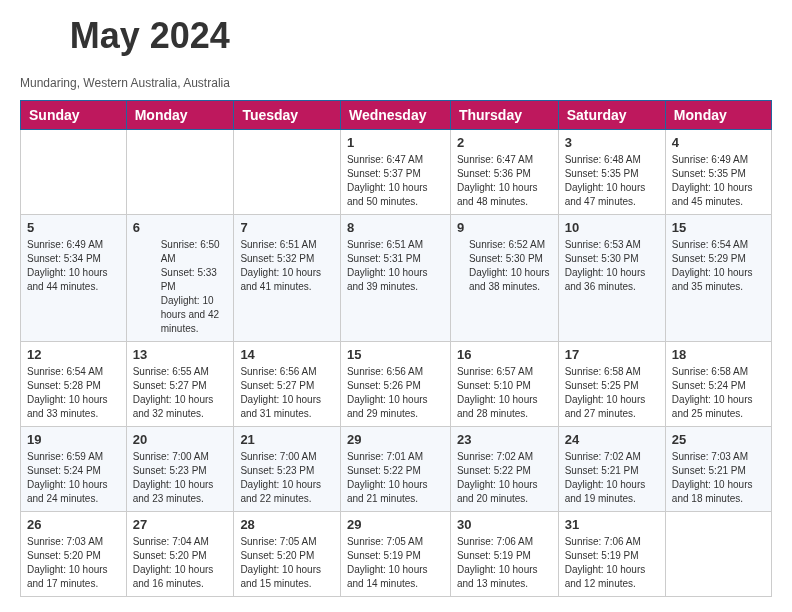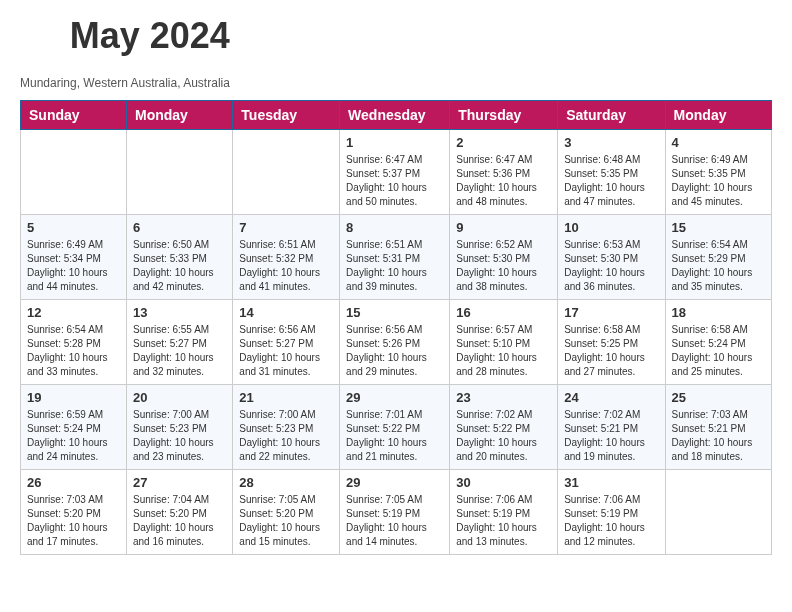--- a/index.html
+++ b/index.html
@@ -148,39 +148,39 @@
       </tr>
       <tr>
         <td>
           <div class="day-number">5</div>
           <div class="day-info" style="white-space: pre-line;">Sunrise: 6:49 AM
 Sunset: 5:34 PM
 Daylight: 10 hours and 44 minutes.</div>
         </td>
         <td>
           <div class="day-number">6</div>
-          <div class="day-info" style="white-space: pre-line;">Sunrise: 6:50 AM
+          <div class="day-info" style="white-space: pre-line; margin-left: 28px;">Sunrise: 6:50 AM
 Sunset: 5:33 PM
 Daylight: 10 hours and 42 minutes.</div>
         </td>
         <td>
           <div class="day-number">7</div>
           <div class="day-info" style="white-space: pre-line;">Sunrise: 6:51 AM
 Sunset: 5:32 PM
 Daylight: 10 hours and 41 minutes.</div>
         </td>
         <td>
           <div class="day-number">8</div>
           <div class="day-info" style="white-space: pre-line;">Sunrise: 6:51 AM
 Sunset: 5:31 PM
 Daylight: 10 hours and 39 minutes.</div>
         </td>
         <td>
           <div class="day-number">9</div>
-          <div class="day-info" style="white-space: pre-line;">Sunrise: 6:52 AM
+          <div class="day-info" style="white-space: pre-line; margin-left: 12px;">Sunrise: 6:52 AM
 Sunset: 5:30 PM
 Daylight: 10 hours and 38 minutes.</div>
         </td>
         <td>
           <div class="day-number">10</div>
           <div class="day-info" style="white-space: pre-line;">Sunrise: 6:53 AM
 Sunset: 5:30 PM
 Daylight: 10 hours and 36 minutes.</div>
         </td>
         <td>

